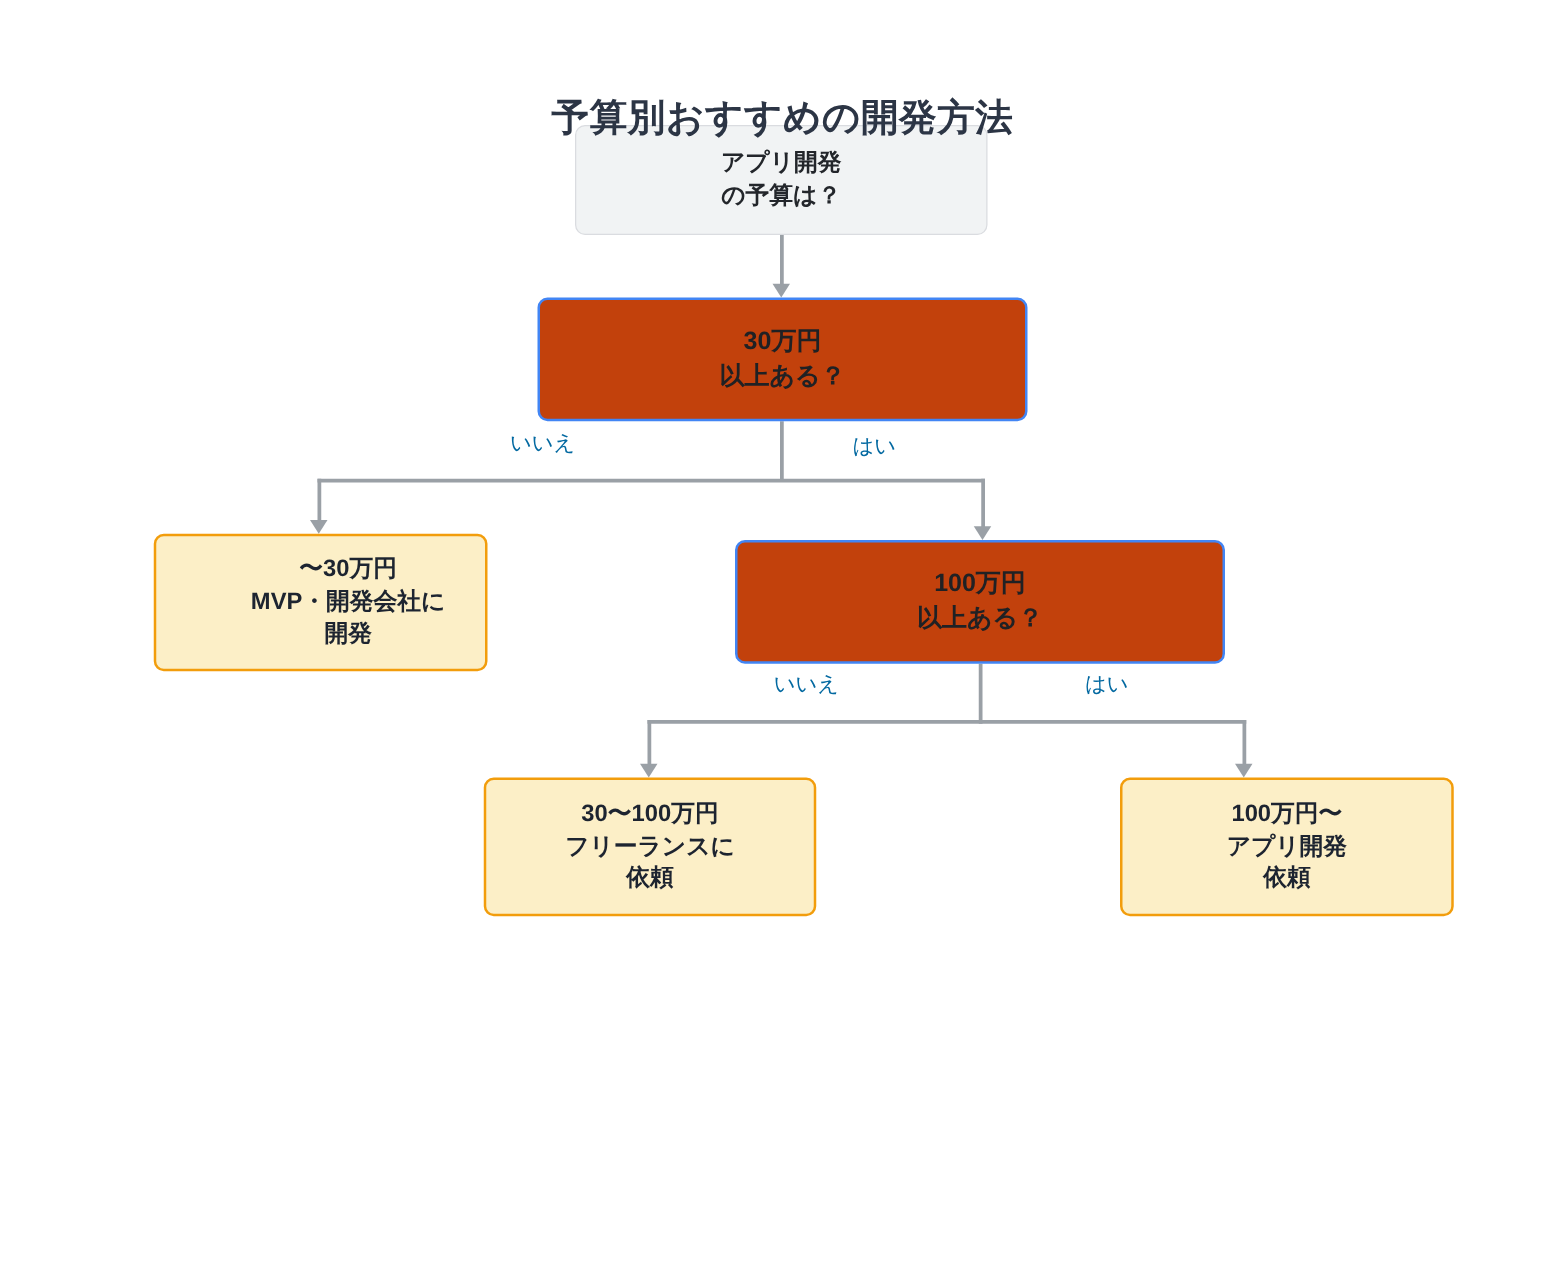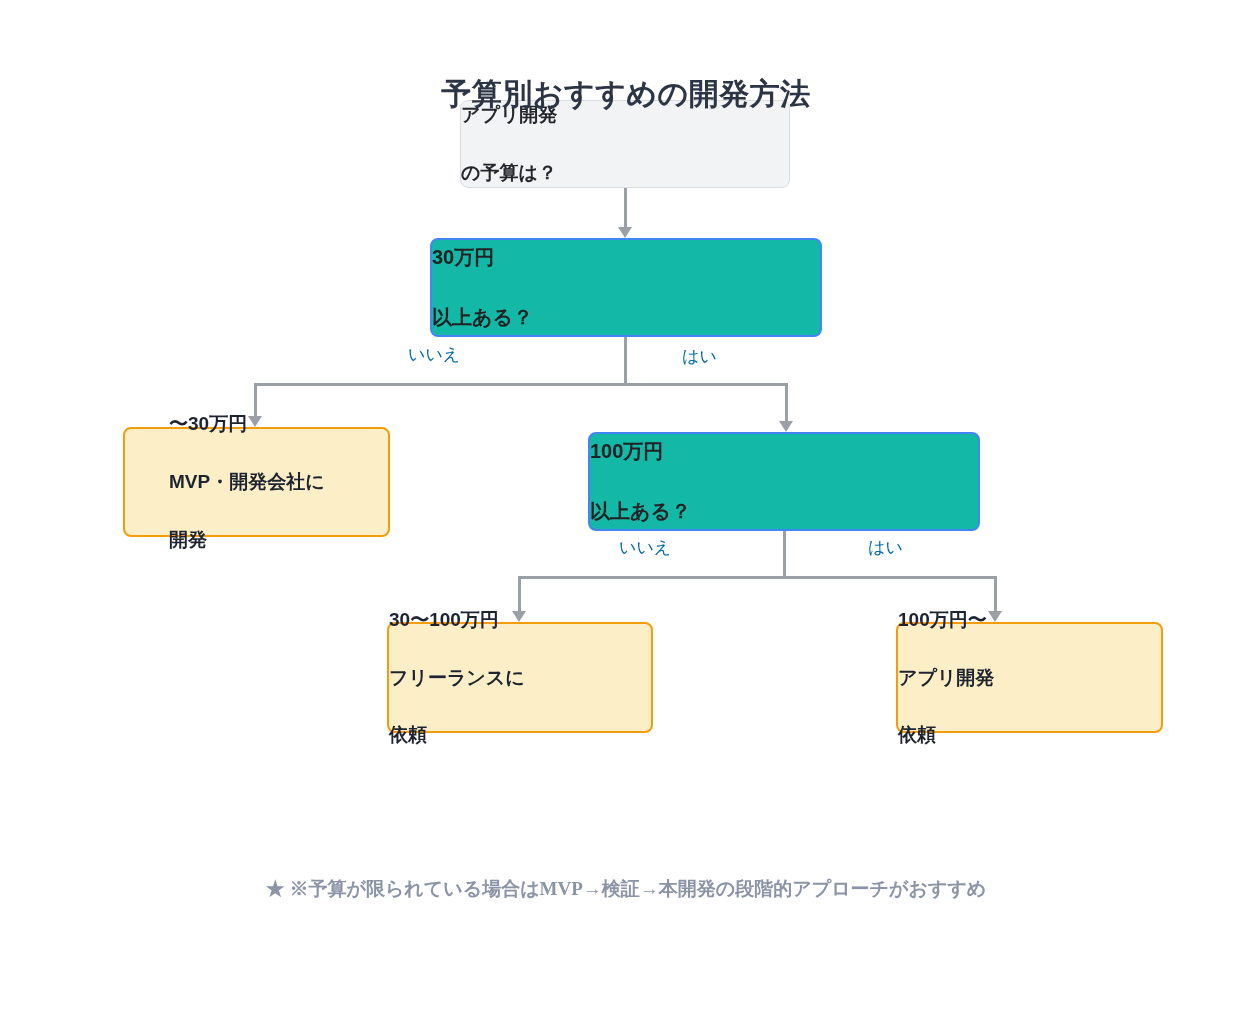--- a/index.html
+++ b/index.html
@@ -37,39 +37,38 @@
     white-space: nowrap;
   }
   
 
   
   .node {
     position: absolute;
     box-sizing: border-box;
     display: flex;
     flex-direction: column;
-    align-items: flex-start;
+    align-items: center;
     justify-content: center;
     text-align: center;
     border-radius: 8px;
     line-height: 1.36;
     z-index: 3;
-    gap: 32px;
   }
   .node .line { display: block; white-space: nowrap; }
 
   .node-root {
     background: #f1f3f4;
     border: 1.5px solid #dadce0;
     color: #23262b;
     font-size: 19px;
     font-weight: 700;
   }
   .node-decision {
-    background: #14b8a6;
+    background: #c2410c;
     border: 2.5px solid #4285f4;
     color: #202124;
     font-size: 20px;
     font-weight: 700;
   }
   .node-outcome {
     background: #fcefc7;
     border: 2.5px solid #f29d0c;
     color: #1d2430;
     font-size: 19px;
@@ -182,15 +181,14 @@
     <span class="line">フリーランスに</span>
     <span class="line">依頼</span>
   </div>
 
   <div class="node node-outcome" style="left:896px; top:622px; width:267px; height:111px;">
     <span class="line">100万円〜</span>
     <span class="line">アプリ開発</span>
     <span class="line">依頼</span>
   </div>
 
-  <div class="footnote">★ ※予算が限られている場合はMVP→検証→本開発の段階的アプローチがおすすめ</div>
 
 </div>
 
 </body></html>

